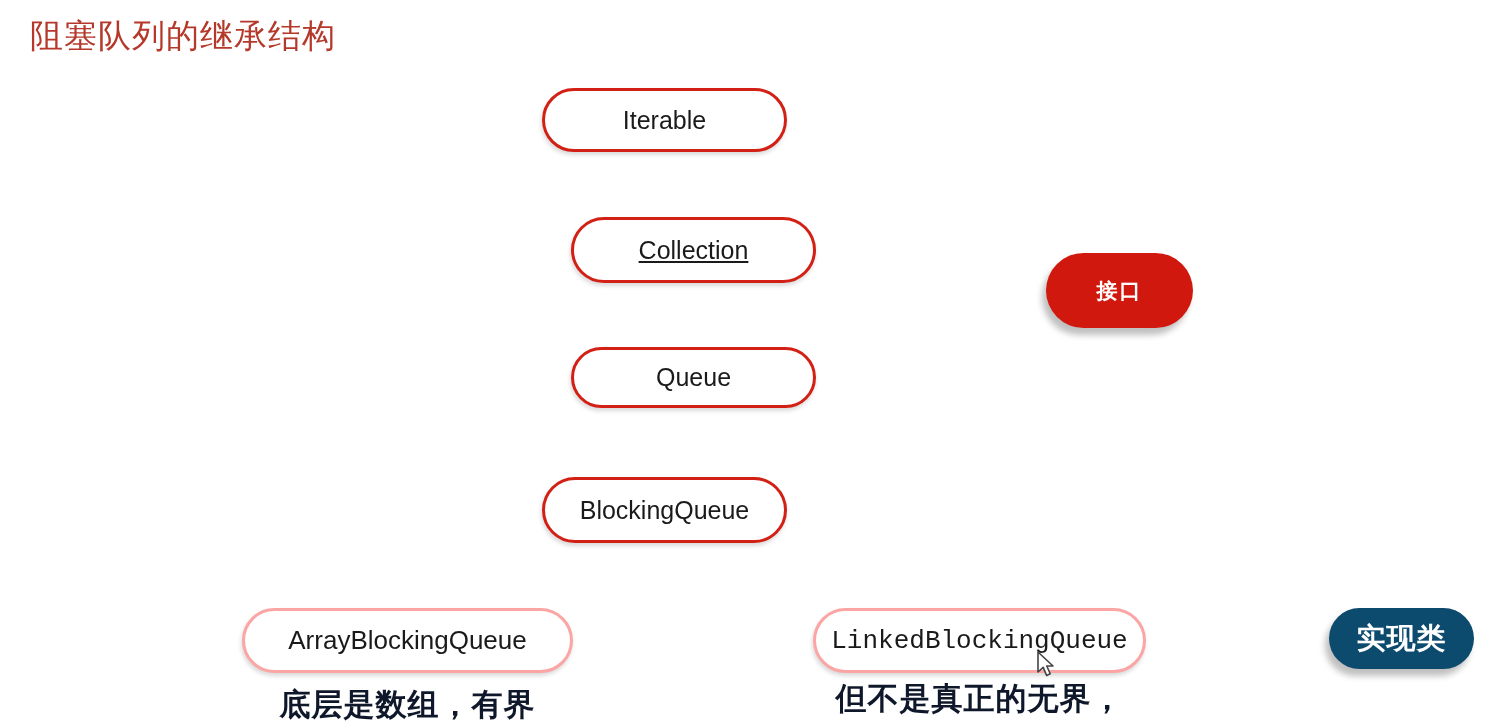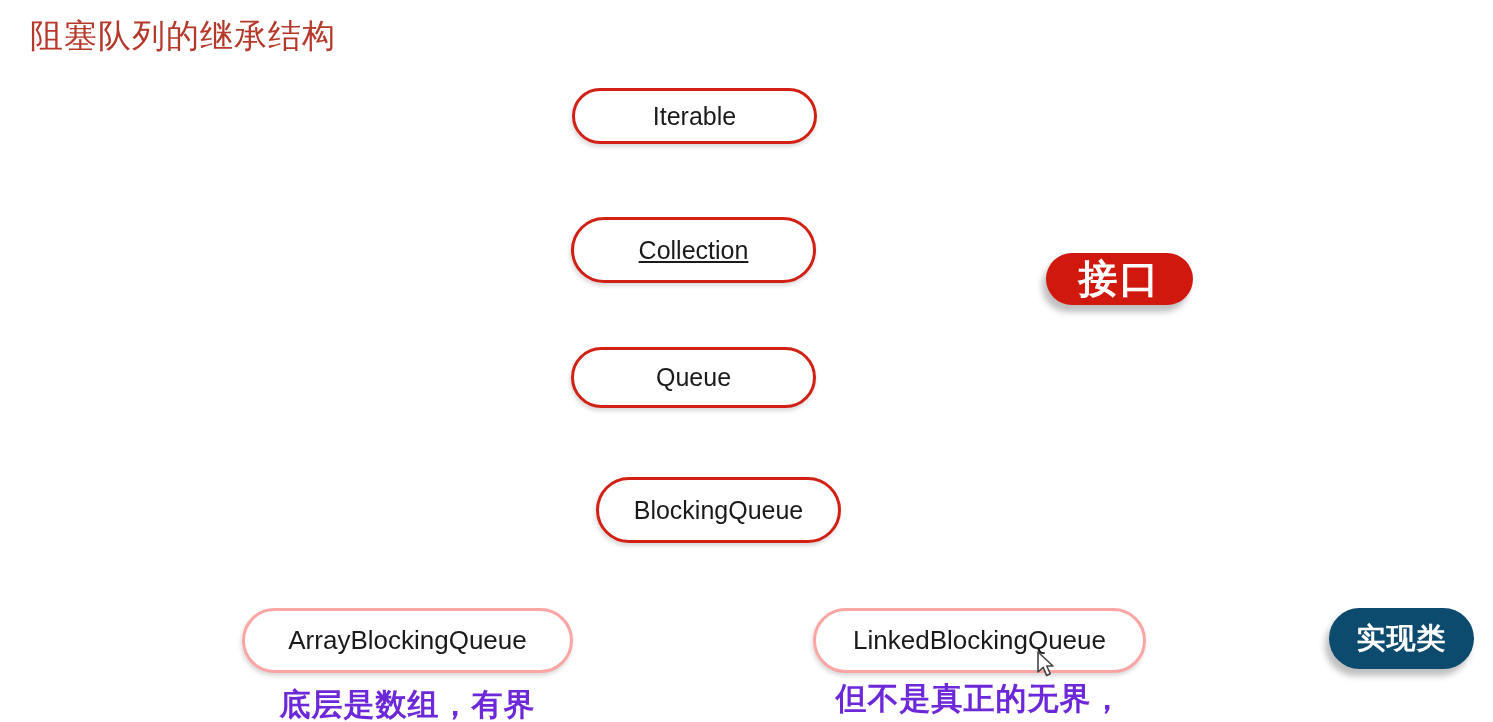--- a/index.html
+++ b/index.html
@@ -47,40 +47,40 @@
     position: absolute;
     display: flex;
     align-items: center;
     justify-content: center;
     border-radius: 999px;
     color: #ffffff;
     font-weight: 600;
     box-shadow: -4px 7px 6px rgba(0,0,0,0.25);
   }
   .badge-interface {
-    left: 1046px; top: 253px; width: 147px; height: 52px;
+    left: 1046px; top: 253px; width: 147px; height: 75px;
     background: #d1180e;
-    font-size: 39px;
+    font-size: 21px;
     letter-spacing: 2px;
   }
   .badge-impl {
     left: 1329px; top: 608px; width: 145px; height: 61px;
     background: #0c4a6e;
     font-size: 29px;
     letter-spacing: 1px;
   }
-  .node-iterable      { left: 572px; top:  88px; width: 245px; height: 56px; }
+  .node-iterable      { left: 542px; top:  88px; width: 245px; height: 64px; }
   .node-collection    { left: 571px; top: 217px; width: 245px; height: 66px; text-decoration: underline; }
   .node-queue         { left: 571px; top: 347px; width: 245px; height: 61px; }
-  .node-blockingqueue { left: 596px; top: 477px; width: 245px; height: 66px; }
+  .node-blockingqueue { left: 542px; top: 477px; width: 245px; height: 66px; }
   .node-arraybq       { left: 242px; top: 608px; width: 331px; height: 65px; }
-  .node-linkedbq      { left: 813px; top: 608px; width: 333px; height: 65px; }
+  .node-linkedbq      { left: 813px; top: 608px; width: 333px; height: 65px; font-family: Liberation Mono, monospace; }
   .note {
     position: absolute;
-    color: #6d28d9;
+    color: #0f172a;
     font-weight: bold;
     font-size: 31px;
     text-align: center;
     line-height: 33px;
     letter-spacing: 1px;
   }
   .note-array  { left: 232px; top: 688px; width: 351px; }
   .note-linked { left: 803px; top: 682px; width: 353px; }
   .cursor {
     position: absolute;

